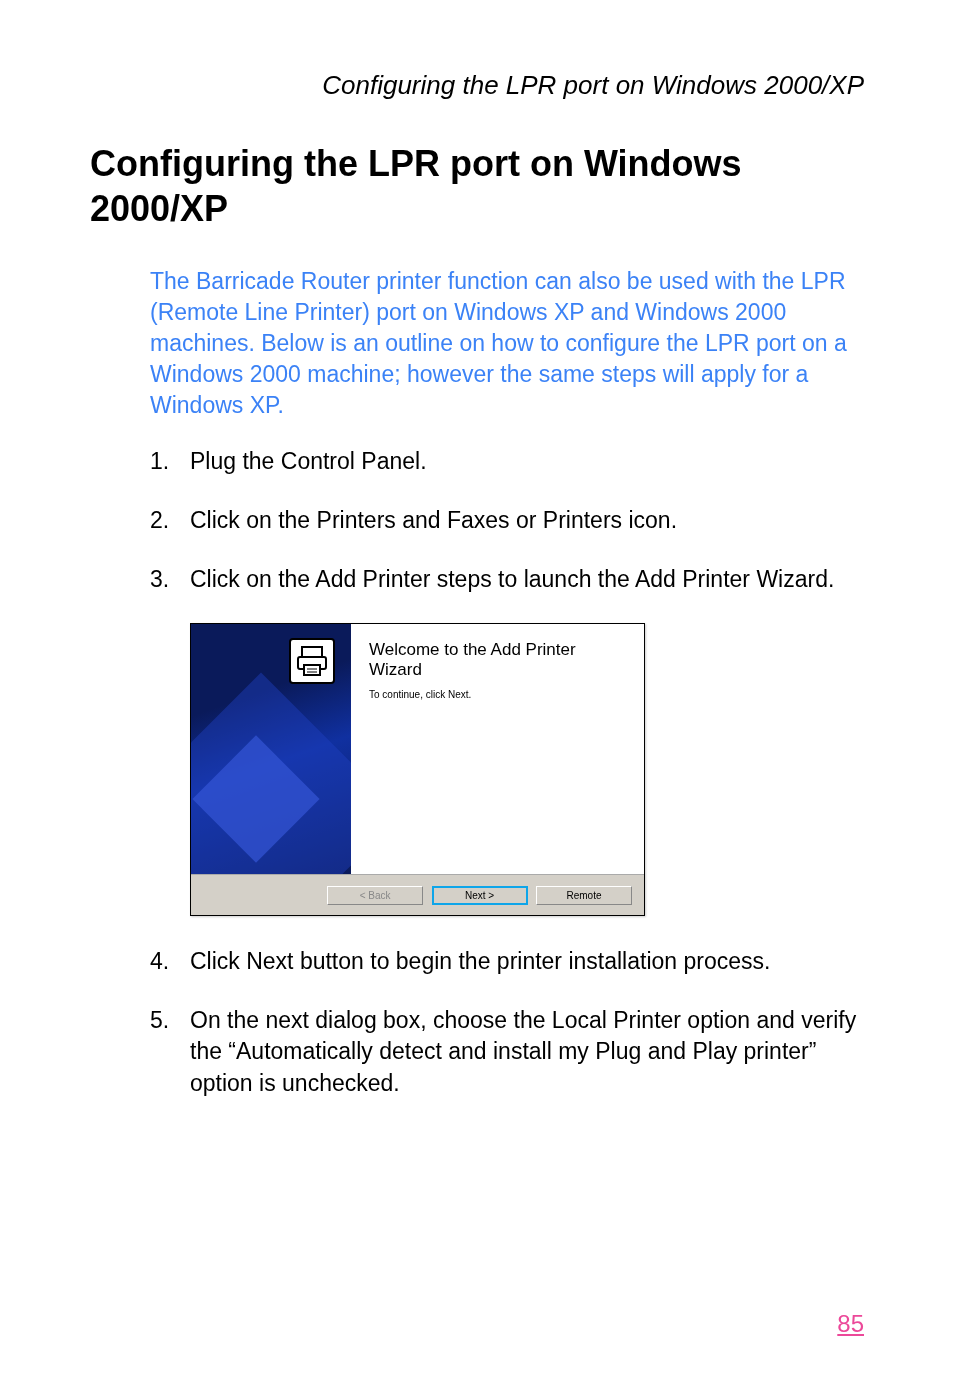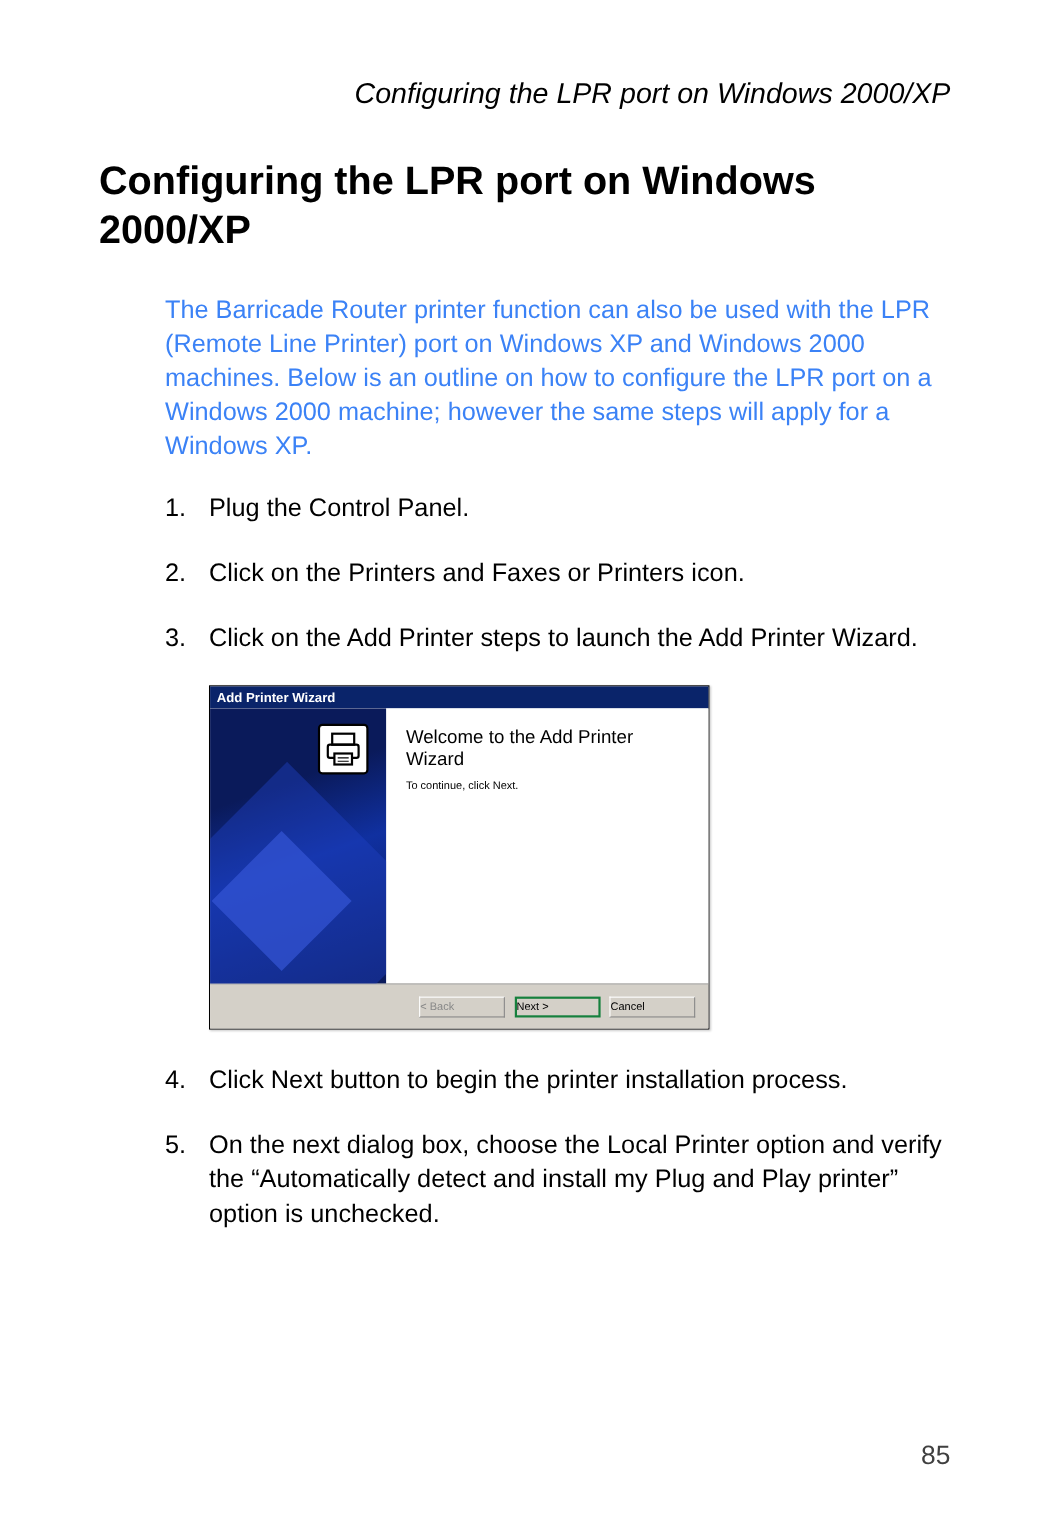--- a/index.html
+++ b/index.html
@@ -147,42 +147,43 @@
       background: #d4d0c8;
       border-top: 1px solid #aaa;
       padding: 10px 12px;
       text-align: right;
     }
     .wizard-btn {
       display: inline-block;
       font-family: Tahoma, Arial, sans-serif;
       font-size: 10px;
       padding: 3px 0;
-      width: 78px;
-      text-align: left;
+      width: 96px;
+      text-align: center;
       background: #d4d0c8;
       border: 1px solid #888;
       border-top-color: #fff;
       border-left-color: #fff;
       margin-left: 4px;
       color: #000;
     }
     .wizard-btn.disabled {
       color: #888;
     }
     .wizard-btn.primary {
-      border: 2px solid #15803d;
+      border: 2px solid #0ea5e9;
       padding: 2px 0;
     }
     .page-number {
       position: absolute;
       bottom: 50px;
       right: 90px;
       font-size: 24px;
-      color: #404040;
+      color: #ec4899;
+      text-decoration: underline;
     }
   </style>
 </head>
 <body>
 
 <div class="running-header">Configuring the LPR port on Windows 2000/XP</div>
 
 <h1 class="main-heading">Configuring the LPR port on Windows 2000/XP</h1>
 
 <p class="body-text">The Barricade Router printer function can also be used with the LPR (Remote Line Printer) port on Windows XP and Windows 2000 machines. Below is an outline on how to configure the LPR port on a Windows 2000 machine; however the same steps will apply for a Windows XP.</p>
@@ -197,42 +198,41 @@
     <span class="list-content">Click on the Printers and Faxes or Printers icon.</span>
   </li>
   <li>
     <span class="list-num">3.</span>
     <span class="list-content">Click on the Add Printer steps to launch the Add Printer Wizard.</span>
   </li>
 </ol>
 
 <div class="wizard-wrapper">
   <div class="wizard-box">
-    <div class="wizard-titlebar">Add Printer Wizard</div>
     <div class="wizard-body">
       <div class="wizard-left">
         <div class="wizard-printer-icon">
           <svg viewBox="0 0 36 36">
             <rect x="8" y="4" width="20" height="10" fill="none" stroke="#000" stroke-width="2"></rect>
             <rect x="4" y="14" width="28" height="12" rx="2" fill="none" stroke="#000" stroke-width="2"></rect>
             <rect x="10" y="22" width="16" height="10" fill="#fff" stroke="#000" stroke-width="2"></rect>
             <line x1="13" y1="26" x2="23" y2="26" stroke="#000" stroke-width="1"></line>
             <line x1="13" y1="29" x2="23" y2="29" stroke="#000" stroke-width="1"></line>
           </svg>
         </div>
       </div>
       <div class="wizard-right">
         <div class="wizard-welcome">Welcome to the Add Printer Wizard</div>
         <div class="wizard-continue">To continue, click Next.</div>
       </div>
     </div>
     <div class="wizard-footer">
       <span class="wizard-btn disabled">&lt; Back</span>
       <span class="wizard-btn primary">Next &gt;</span>
-      <span class="wizard-btn">Cancel</span>
+      <span class="wizard-btn">Remote</span>
     </div>
   </div>
 </div>
 
 <ol class="ordered-list">
   <li>
     <span class="list-num">4.</span>
     <span class="list-content">Click Next button to begin the printer installation process.</span>
   </li>
   <li>

